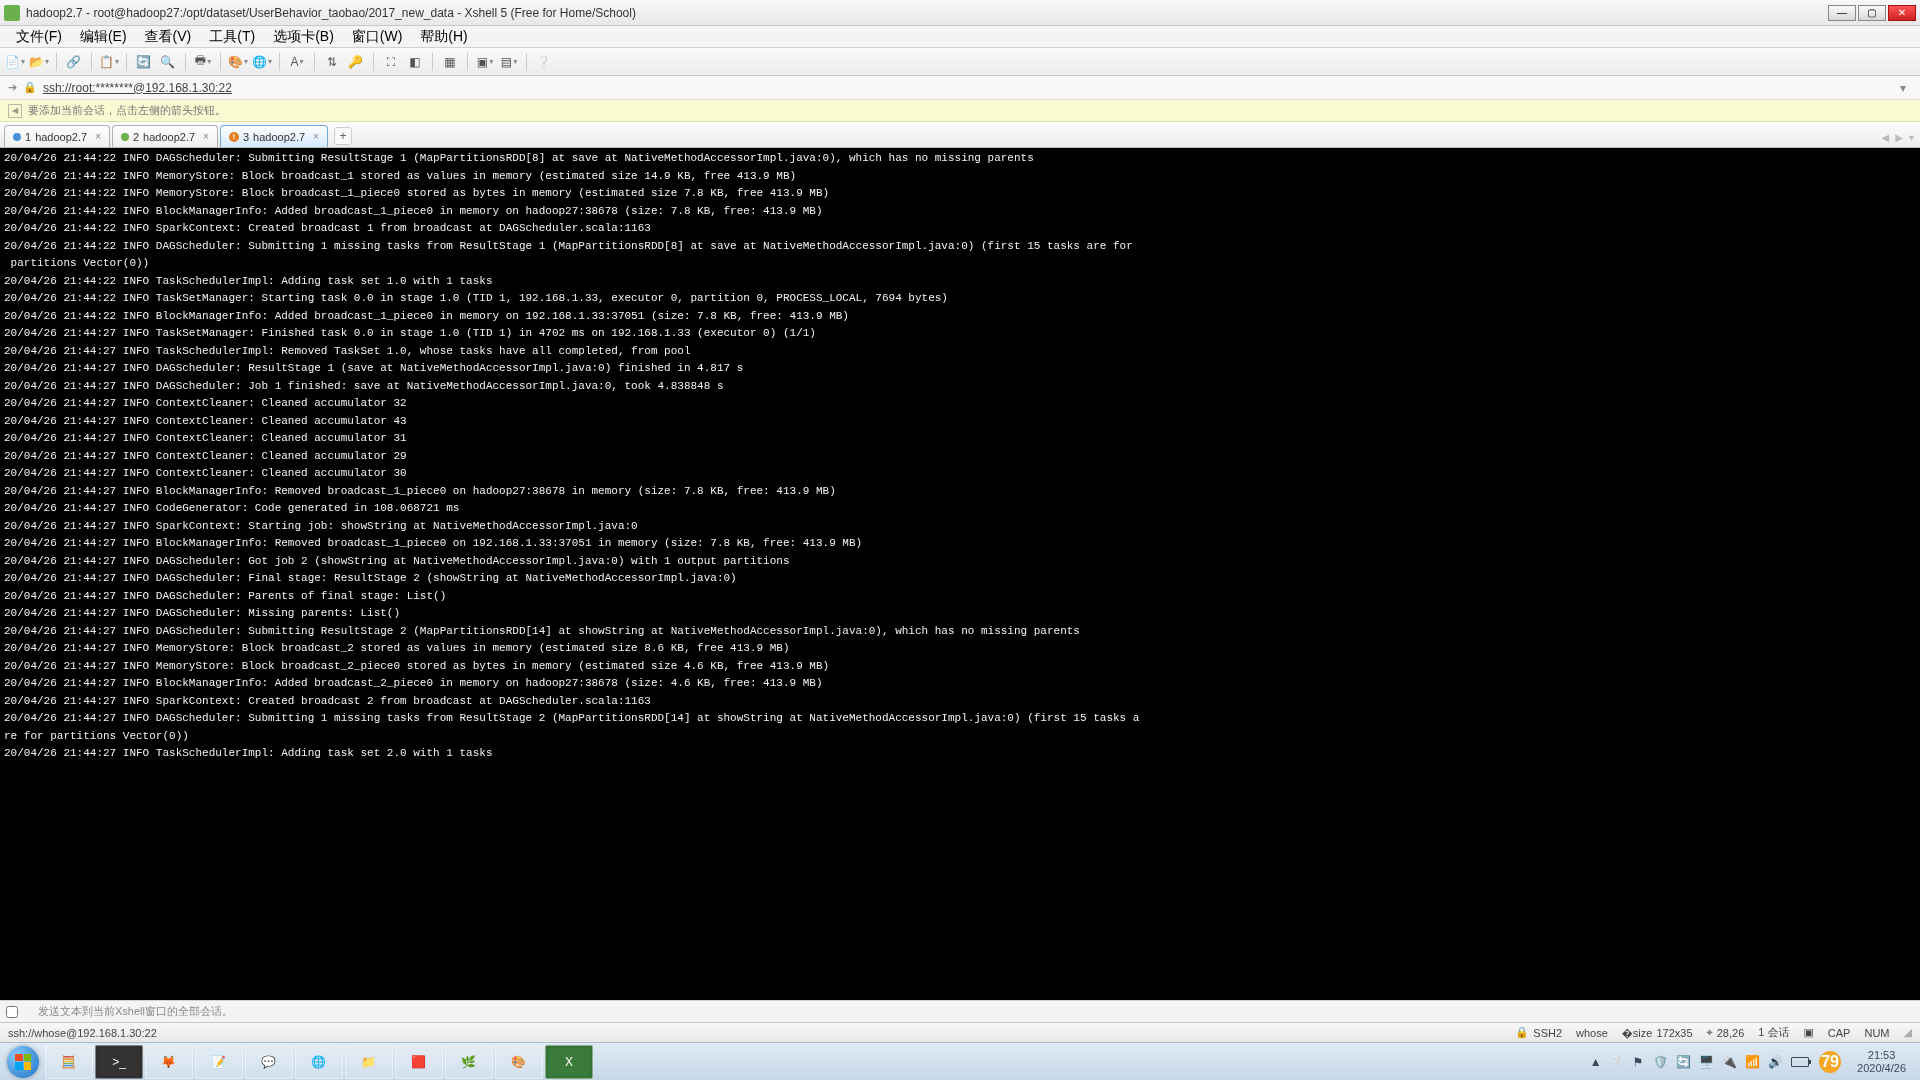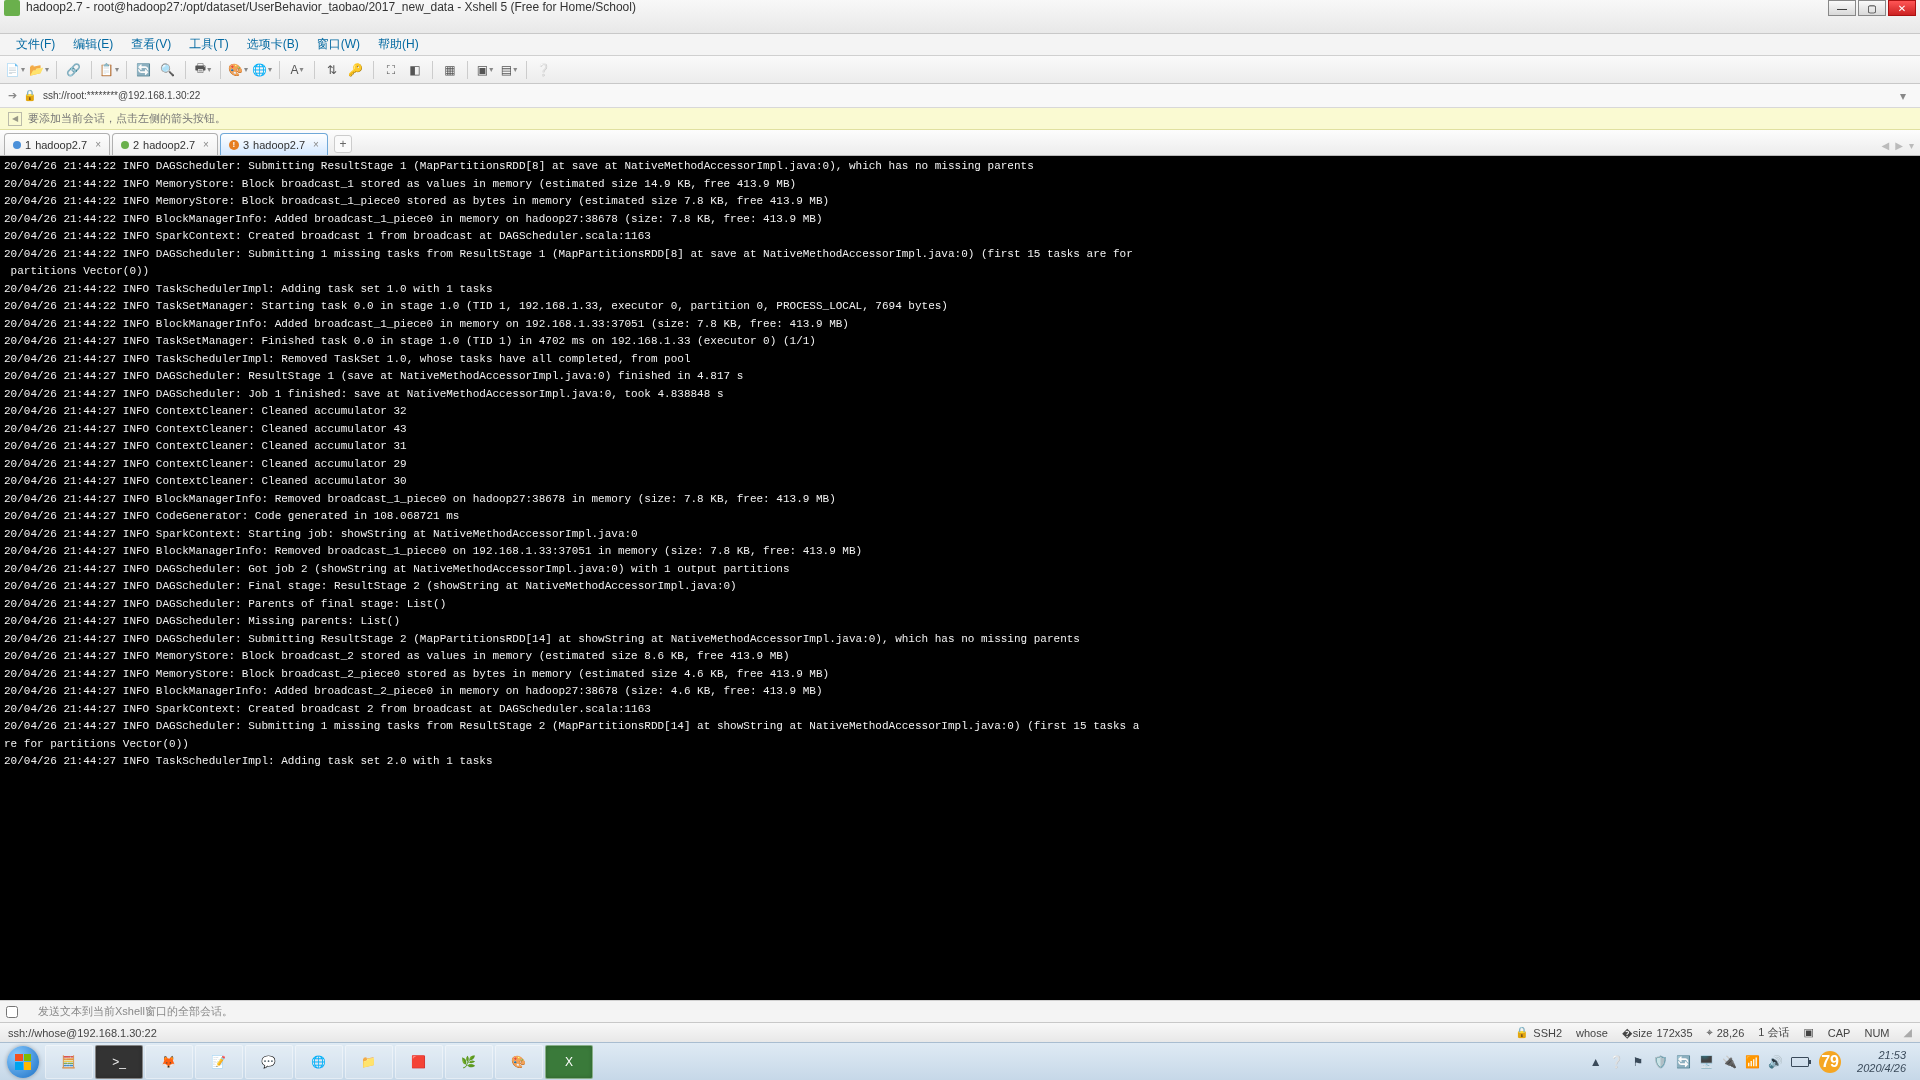--- a/index.html
+++ b/index.html
@@ -1,40 +1,40 @@
 <!DOCTYPE html>
 <html><head>
 <meta charset="utf-8">
 <style>
 * { margin: 0; padding: 0; box-sizing: border-box; font-family: "Microsoft YaHei", Tahoma, sans-serif; }
 body { background: #fff; width: 1920px; height: 1080px; overflow: hidden; display: flex; flex-direction: column; font-size: 12px; }
 
 
-.titlebar { height: 34px; background: linear-gradient(#f8f8f8,#e8e8e8); border-bottom: 1px solid #c8c8c8; display:flex; align-items:flex-start; padding:0 4px; }
+.titlebar { height: 26px; background: linear-gradient(#f8f8f8,#e8e8e8); border-bottom: 1px solid #c8c8c8; display:flex; align-items:center; padding:0 4px; }
 .titlebar .app-icon { width:16px; height:16px; background:#6ab04c; border-radius:2px; margin-right:6px; }
 .titlebar .title-text { flex:1; font-size:12px; color:#333; }
 .winbtns { display:flex; gap:2px; }
 .winbtn { width:28px; height:16px; border:1px solid #888; display:flex; align-items:center; justify-content:center; font-size:10px; background:linear-gradient(#fafafa,#d8d8d8); cursor:pointer; }
 .winbtn.close { background:linear-gradient(#f55,#c22); color:#fff; border-color:#a11; }
 
 
 .menubar { height: 22px; background:#f4f4f4; border-bottom:1px solid #d0d0d0; display:flex; align-items:center; padding:0 8px; gap:2px; }
-.menubar span { padding:2px 8px; font-size:12px; color:#0369a1; cursor:pointer; }
+.menubar span { padding:2px 8px; font-size:14px; color:#000000; cursor:pointer; }
 
 
 .toolbar { height: 28px; background:linear-gradient(#fafafa,#ececec); border-bottom:1px solid #c8c8c8; display:flex; align-items:center; padding:0 6px; gap:6px; }
 .tbicon { width:18px; height:18px; display:flex; align-items:center; justify-content:center; border-radius:2px; cursor:pointer; color:#555; font-size:12px; }
 .tbsep { width:1px; height:18px; background:#ccc; margin:0 2px; }
 .dd { font-size:8px; color:#888; margin-left:1px; }
 
 
 .addrbar { height: 24px; background:#f8f8f8; border-bottom:1px solid #d8d8d8; display:flex; align-items:center; padding:0 8px; gap:6px; }
 .addr-prefix { color:#888; font-size:11px; }
 .addr-lock { color:#888; font-size:11px; }
-.addr-text { flex:1; font-size:10px; color:#444; }
+.addr-text { flex:1; font-size:12px; color:#444;text-decoration:underline; }
 .addr-dd { color:#888; padding:0 6px; cursor:pointer; }
 
 
 .hintbar { height:22px; background:#fafad2; border-bottom:1px solid #e0e0a0; display:flex; align-items:center; padding:0 8px; gap:6px; font-size:11px; color:#777; }
 .hint-arrow { width:14px; height:14px; border:1px solid #bba; display:flex; align-items:center; justify-content:center; font-size:8px; color:#998; cursor:pointer; }
 
 
 .tabstrip { height:26px; background:linear-gradient(#fdfdfd,#ececec); border-bottom:1px solid #bbb; display:flex; align-items:flex-end; padding:0 4px; position:relative; }
 .tab { height:22px; border:1px solid #b0b0b0; border-bottom:none; border-radius:4px 4px 0 0; background:linear-gradient(#fdfdfd,#f0f0f0); display:flex; align-items:center; padding:0 8px; margin-right:2px; font-size:11px; color:#333; cursor:pointer; gap:4px; }
 .tab.active { background:linear-gradient(#fff,#d4e8ff); border-color:#6fa8d8; }
@@ -61,21 +61,21 @@
 
 .wintaskbar { height:38px; background:linear-gradient(#dfeaf4,#c6d8e8); border-top:1px solid #a9bdd0; display:flex; align-items:center; padding:0 2px; }
 .startorb { width:42px; height:38px; display:flex; align-items:center; justify-content:center; cursor:pointer; }
 .startorb .orb { width:32px; height:32px; border-radius:50%; background:radial-gradient(circle at 30% 30%, #88caff, #1a6fc4); box-shadow:0 0 4px rgba(0,0,0,.3); display:flex; align-items:center; justify-content:center; }
 .startorb .orb .winflag { width:16px; height:16px; display:grid; grid-template:1fr 1fr/1fr 1fr; gap:1px; }
 .startorb .orb .winflag div:nth-child(1){background:#f25022;} .startorb .orb .winflag div:nth-child(2){background:#7fba00;}
 .startorb .orb .winflag div:nth-child(3){background:#00a4ef;} .startorb .orb .winflag div:nth-child(4){background:#ffb900;}
 .tbtn { width:48px; height:34px; border:1px solid rgba(255,255,255,.4); border-radius:2px; margin:0 1px; display:flex; align-items:center; justify-content:center; cursor:pointer; background:rgba(255,255,255,.2); }
 .tbtn.active { background:rgba(255,255,255,.55); box-shadow:inset 0 0 4px rgba(0,0,0,.2); }
 .tray { margin-left:auto; display:flex; align-items:center; gap:10px; padding:0 6px; color:#3a4a5a; font-size:11px; }
-.tray .clock { text-align:right; line-height:13px; font-size:11px; padding:0 6px;font-style:italic; }
+.tray .clock { text-align:center; line-height:13px; font-size:11px; padding:0 6px; }
 .tray-icons { display:flex; gap:8px; align-items:center; }
 .tray-icons span { font-size:12px; cursor:pointer; }
 .battery { width:18px; height:10px; border:1px solid #3a4a5a; border-radius:1px; position:relative; }
 .battery::after { content:""; position:absolute; right:-3px; top:2px; width:2px; height:4px; background:#3a4a5a; }
 .badge79 { width:22px; height:22px; border-radius:50%; background:#f5a623; color:#fff; font-size:16px; display:flex; align-items:center; justify-content:center; font-weight:bold; }
 </style>
 </head>
 <body>
 
 <div class="titlebar">

